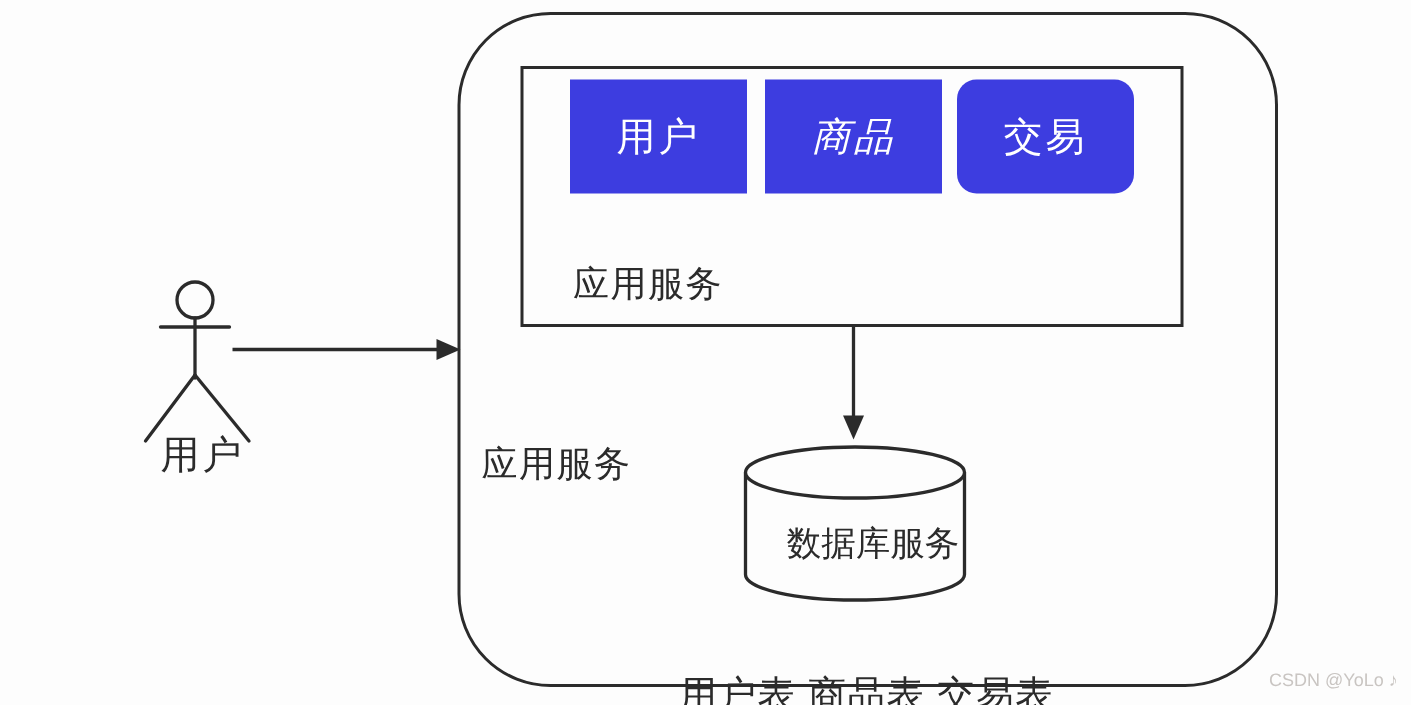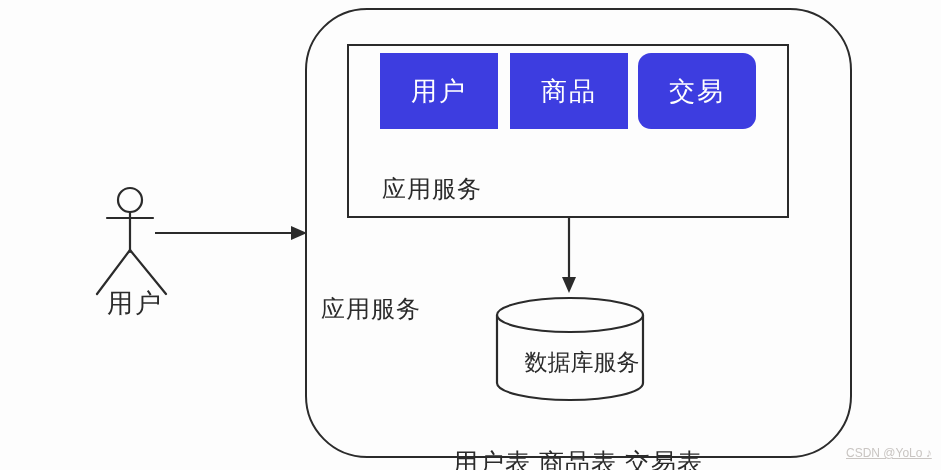--- a/index.html
+++ b/index.html
@@ -48,41 +48,40 @@
     top: 53px;
     width: 118px;
     height: 76px;
     line-height: 76px;
     text-align: center;
     color: #ffffff;
     font-size: 26px;
     letter-spacing: 2px;
   }
   .module-1 { left: 380px; }
-  .module-2 { left: 510px; }
+  .module-2 { left: 510px; font-style: italic; }
   .module-3 { left: 638px; border-radius: 13px; }
   .lbl {
     position: absolute;
     color: #2b2b2b;
     white-space: nowrap;
     text-align: center;
   }
   .lbl-app      { left: 382px; top: 173px; font-size: 24px; letter-spacing: 1px; }
   .lbl-server   { left: 321px; top: 293px; font-size: 24px; letter-spacing: 1px; }
   .lbl-db       { left: 497px; top: 347px; width: 170px; text-align: center; font-size: 23px; }
   .lbl-tables   { left: 453px; top: 414px; font-size: 25px; letter-spacing: 1px; margin-top: 32px; }
   .lbl-user     { left: 107px; top: 286px; font-size: 26px; letter-spacing: 2px; }
   .watermark {
     position: absolute;
     left: 846px;
     top: 446px;
     font-size: 12px;
     color: #c9c5c2;
     white-space: nowrap;
-    text-decoration: underline;
   }
 </style>
 </head>
 <body>
 
 <div class="canvas">
 
   <svg class="svg-layer" viewBox="0 0 941 470">
     <g stroke="#2b2b2b" stroke-width="2.2" fill="none" stroke-linecap="round">
       <circle cx="130" cy="200" r="12"></circle>

